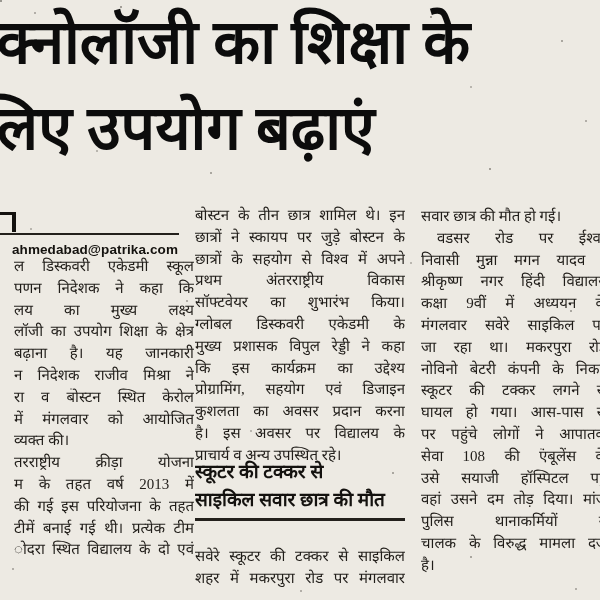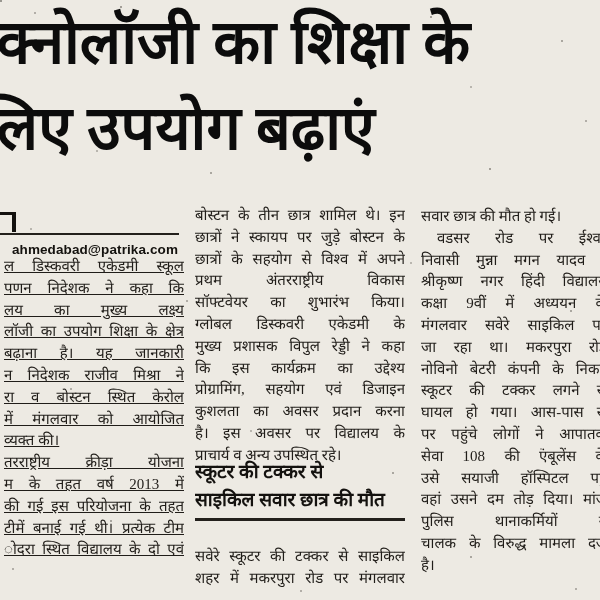--- a/index.html
+++ b/index.html
@@ -44,21 +44,21 @@
     border-top:3px solid #14120f;border-right:4px solid #14120f;
   }
   .byline-rule{position:absolute;left:0;top:233px;width:179px;height:2px;background:#23201c;}
   .email{
     position:absolute;left:0;top:226px;width:178px;
     text-align:right;font-family:"Liberation Sans", sans-serif;
     font-weight:700;font-size:13.5px;color:#14120f;letter-spacing:.1px;margin-top:16px;
   }
   
   .col{position:absolute;font-size:15px;line-height:21.8px;color:#201d19;}
-  .col-left{left:4px;top:256px;width:180px;text-decoration:underline;}
+  .col-left{left:14px;top:256px;width:180px;}
   .col-mid{left:195px;top:205px;width:210px;}
   .col-right{left:421px;top:206px;width:186px;}
   .tline{height:21.8px;overflow:hidden;text-align:justify;text-align-last:justify;}
   .tline.end{text-align-last:left;}
   .tline.ind{padding-left:16px;}
   
   .subhead{
     position:absolute;left:195px;top:458px;width:210px;
     font-weight:700;font-size:19px;line-height:27.5px;color:#14120f;
     border-bottom:3px solid #23201c;padding-bottom:5px;

